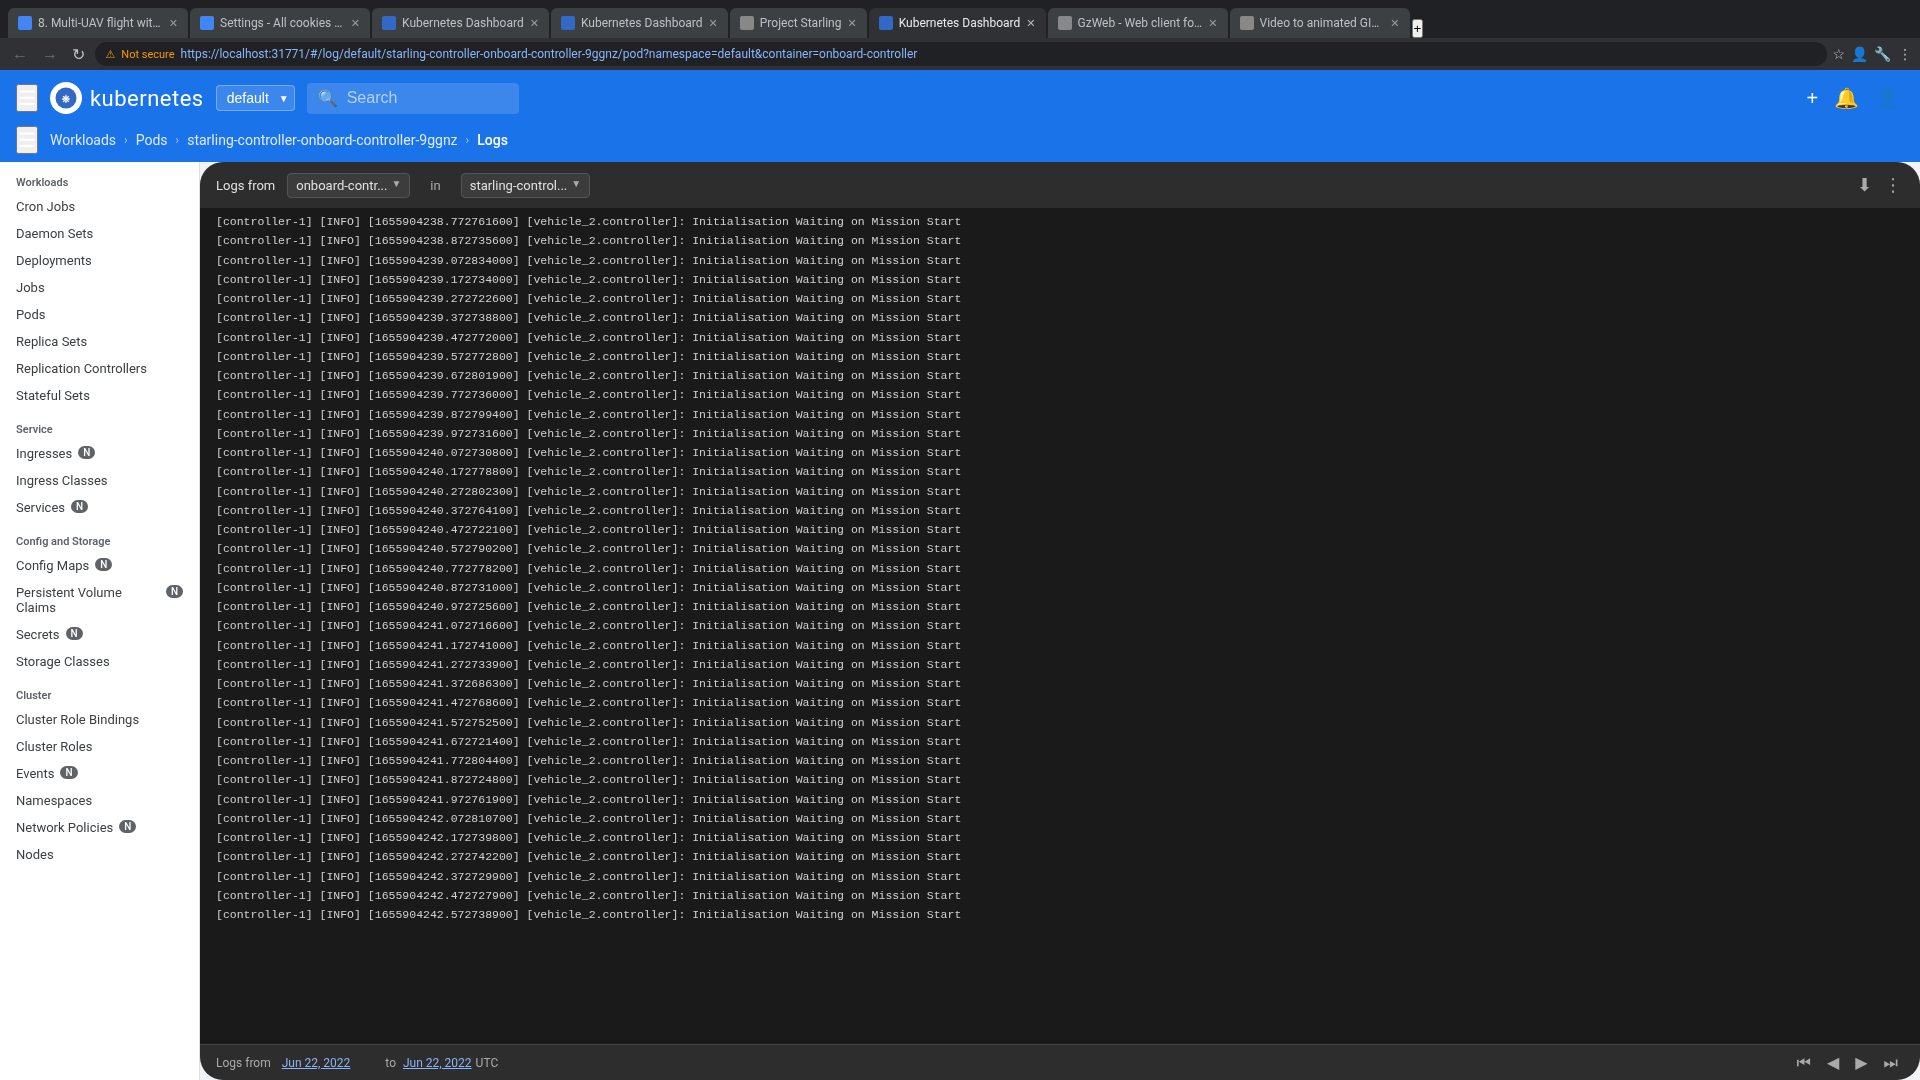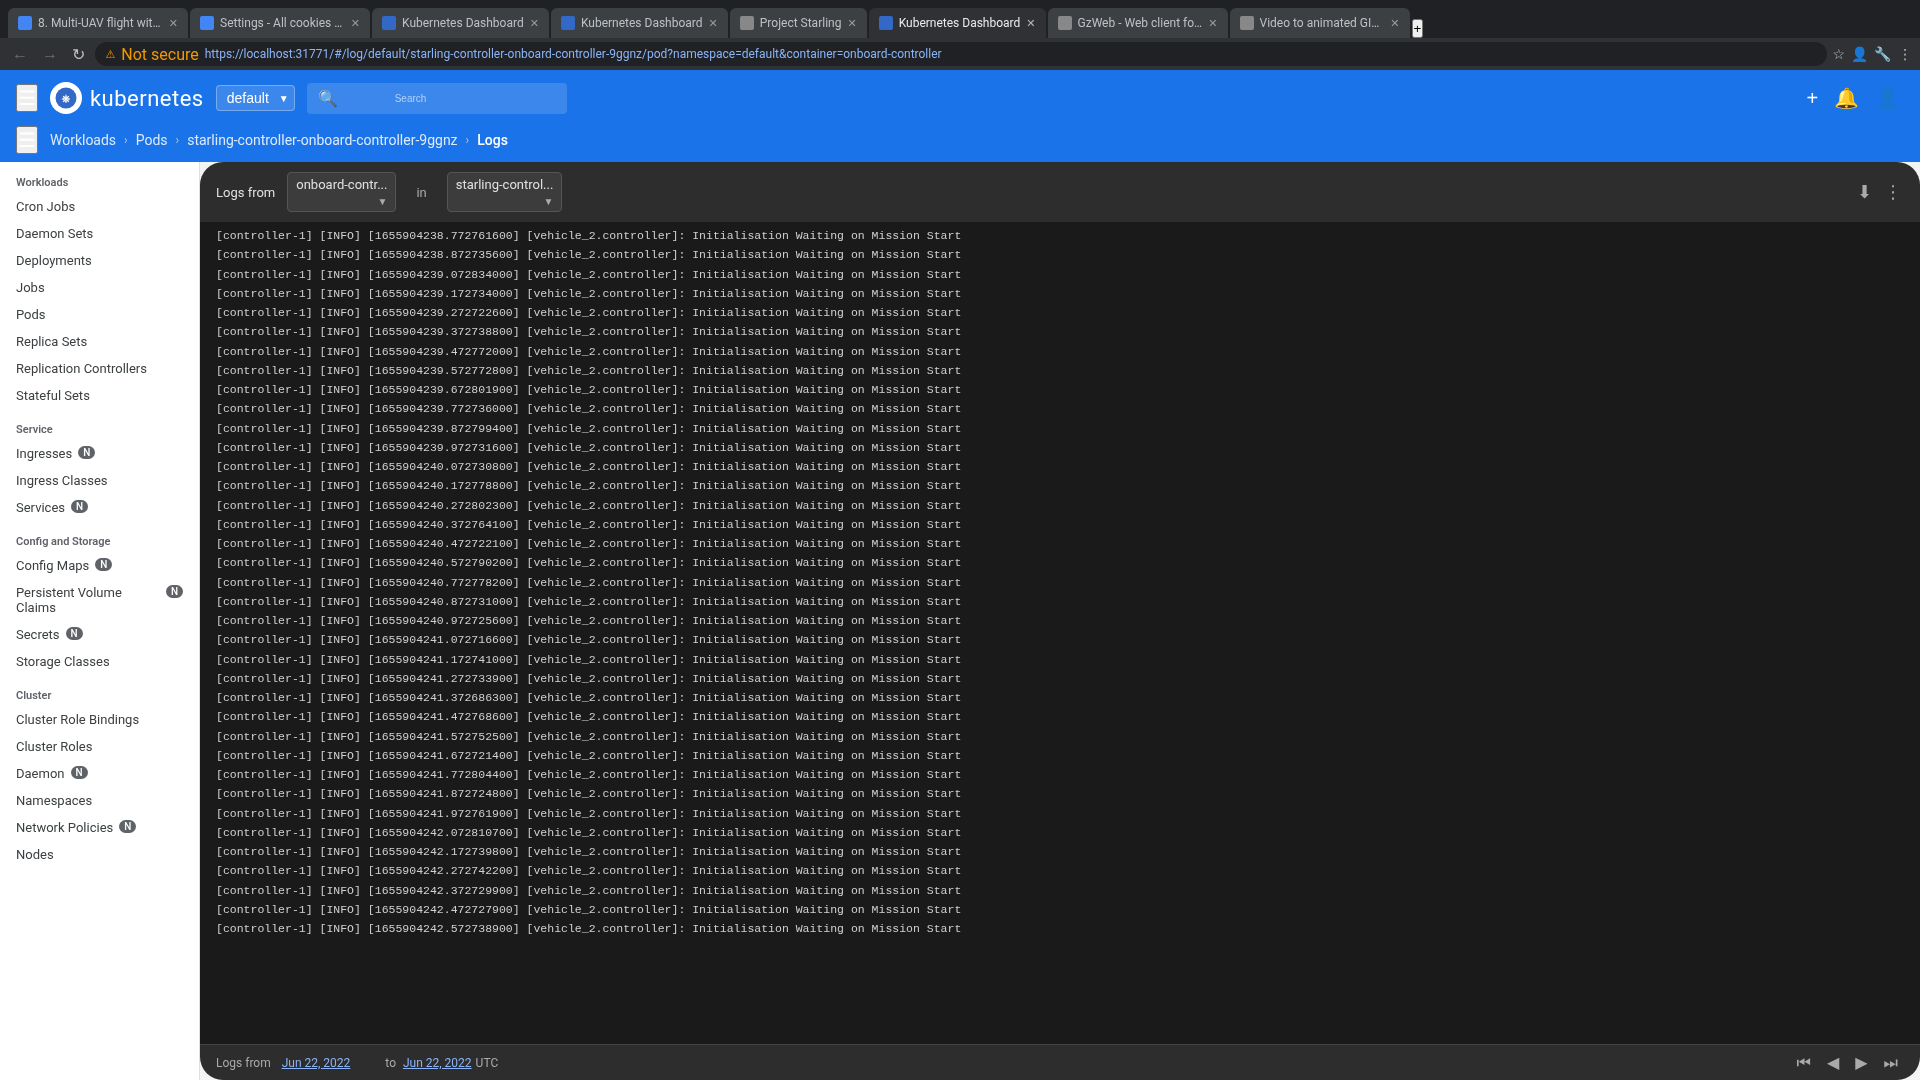--- a/index.html
+++ b/index.html
@@ -29,21 +29,21 @@
     .hamburger { color: white; font-size: 20px; cursor: pointer; }
     .k8s-logo { display: flex; align-items: center; gap: 8px; color: white; }
     .k8s-logo-icon { width: 32px; height: 32px; background: white; border-radius: 50%; display: flex; align-items: center; justify-content: center; }
     .k8s-logo-icon svg { width: 24px; height: 24px; }
     .k8s-logo-text { font-size: 22px; font-weight: 400; letter-spacing: 0.5px; }
     .namespace-select { background: rgba(255,255,255,0.15); border: 1px solid rgba(255,255,255,0.3); color: white; border-radius: 4px; padding: 4px 24px 4px 10px; font-size: 14px; cursor: pointer; appearance: none; }
     .namespace-wrap { position: relative; }
     .namespace-arrow { position: absolute; right: 6px; top: 50%; transform: translateY(-50%); color: white; font-size: 10px; pointer-events: none; }
     .header-search { display: flex; align-items: center; background: rgba(255,255,255,0.15); border-radius: 4px; padding: 6px 12px; gap: 8px; flex: 0 0 auto; }
     .search-icon { color: rgba(255,255,255,0.8); font-size: 16px; }
-    .search-input { background: none; border: none; color: #0f172a; font-size: 10px; outline: none; width: 160px; margin-left: 48px; }
+    .search-input { background: none; border: none; color: #0f172a; font-size: 16px; outline: none; width: 160px; }
     .search-input::placeholder { color: rgba(255,255,255,0.6); }
     .header-actions { margin-left: auto; display: flex; gap: 8px; align-items: center; }
     .header-btn { color: white; background: none; border: none; cursor: pointer; font-size: 20px; padding: 4px; }
 
     
     .breadcrumb-bar { display: flex; align-items: center; background: #1a73e8; padding: 0 16px 8px; gap: 8px; }
     .hamburger-bread { color: white; font-size: 20px; margin-right: 4px; }
     .breadcrumb-item { color: rgba(255,255,255,0.85); font-size: 14px; cursor: pointer; }
     .breadcrumb-sep { color: rgba(255,255,255,0.6); font-size: 12px; }
     .breadcrumb-current { color: white; font-size: 14px; font-weight: 500; }
@@ -58,21 +58,21 @@
     .sidebar-section-label { font-size: 11px; font-weight: 600; color: #5f6368; padding: 14px 16px 4px; text-transform: none; letter-spacing: 0; }
     .sidebar-item { display: flex; align-items: flex-start; padding: 6px 16px; cursor: pointer; color: #3c4043; font-size: 13px; gap: 6px; }
     .sidebar-badge { background: #5f6368; color: white; font-size: 10px; padding: 1px 5px; border-radius: 8px; font-weight: 500; }
 
     
     .content-area { flex: 1; display: flex; flex-direction: column; overflow: hidden; border-radius: 23px; }
 
     
     .logs-header { background: #2d2d2d; display: flex; align-items: center; padding: 10px 16px; gap: 8px; }
     .logs-label { color: #e0e0e0; font-size: 13px; margin-right: 4px; }
-    .logs-dropdown { display: flex; align-items: flex-end; background: #3c3c3c; border: 1px solid #555; border-radius: 4px; padding: 4px 8px; color: #e0e0e0; font-size: 13px; cursor: pointer; gap: 4px; flex-direction: column; }
+    .logs-dropdown { display: flex; align-items: flex-start; background: #3c3c3c; border: 1px solid #555; border-radius: 4px; padding: 4px 8px; color: #e0e0e0; font-size: 13px; cursor: pointer; gap: 4px; }
     .logs-dropdown-arrow { font-size: 10px; color: #aaa; }
     .logs-in-label { color: #aaa; font-size: 13px; margin: 0 12px; }
     .logs-header-actions { margin-left: auto; display: flex; gap: 8px; }
     .logs-action-btn { background: none; border: none; color: #aaa; cursor: pointer; font-size: 18px; padding: 2px; }
 
     
     .log-content { flex: 1; background: #1a1a1a; overflow-y: auto; padding: 4px 0; font-family: 'Courier New', monospace; font-size: 11.5px; color: #d0d0d0; }
     .log-content::-webkit-scrollbar { width: 8px; }
     .log-content::-webkit-scrollbar-track { background: #2d2d2d; }
     .log-content::-webkit-scrollbar-thumb { background: #555; border-radius: 4px; }
@@ -132,21 +132,21 @@
       <span class="tab-close">✕</span>
     </div>
     <button class="tab-new">+</button>
   </div>
   <div class="nav-bar">
     <button class="nav-btn disabled">←</button>
     <button class="nav-btn disabled">→</button>
     <button class="nav-btn">↻</button>
     <div class="address-bar-wrap">
       <span class="address-warning">⚠</span>
-      <span class="address-warning" style="font-size:16px;color:#f29900;">Not secure</span>
+      <span class="address-warning" style="font-size:11px;color:#f29900;">Not secure</span>
       <span class="address-text address-url">https://localhost:31771/#/log/default/starling-controller-onboard-controller-9ggnz/pod?namespace=default&amp;container=onboard-controller</span>
     </div>
     <div class="nav-icons">
       <span class="nav-icon">☆</span>
       <span class="nav-icon">👤</span>
       <span class="nav-icon">🔧</span>
       <span class="nav-icon">⋮</span>
     </div>
   </div>
 </div>
@@ -250,21 +250,21 @@
     </div>
 
     <div class="sidebar-section-label">Cluster</div>
     <div class="sidebar-item">
       <span>Cluster Role Bindings</span>
     </div>
     <div class="sidebar-item">
       <span>Cluster Roles</span>
     </div>
     <div class="sidebar-item">
-      <span>Daemon</span>
+      <span>Events</span>
       <span class="sidebar-badge">N</span>
     </div>
     <div class="sidebar-item">
       <span>Namespaces</span>
     </div>
     <div class="sidebar-item">
       <span>Network Policies</span>
       <span class="sidebar-badge">N</span>
     </div>
     <div class="sidebar-item">

